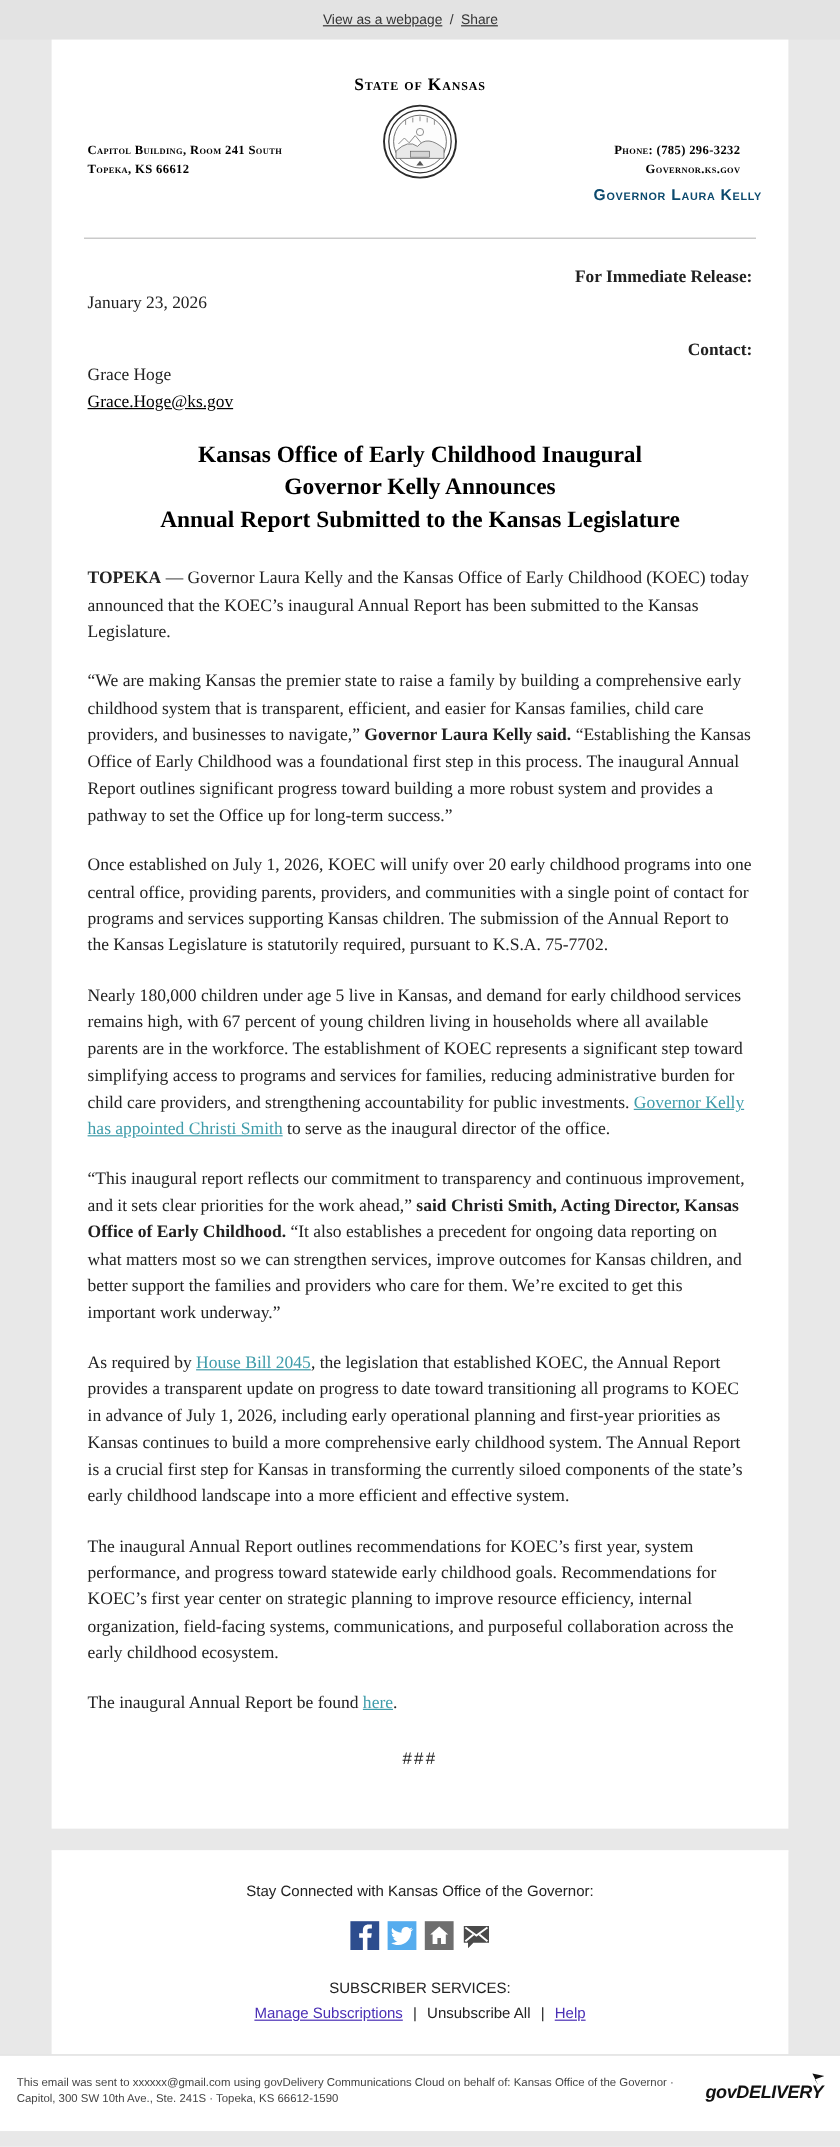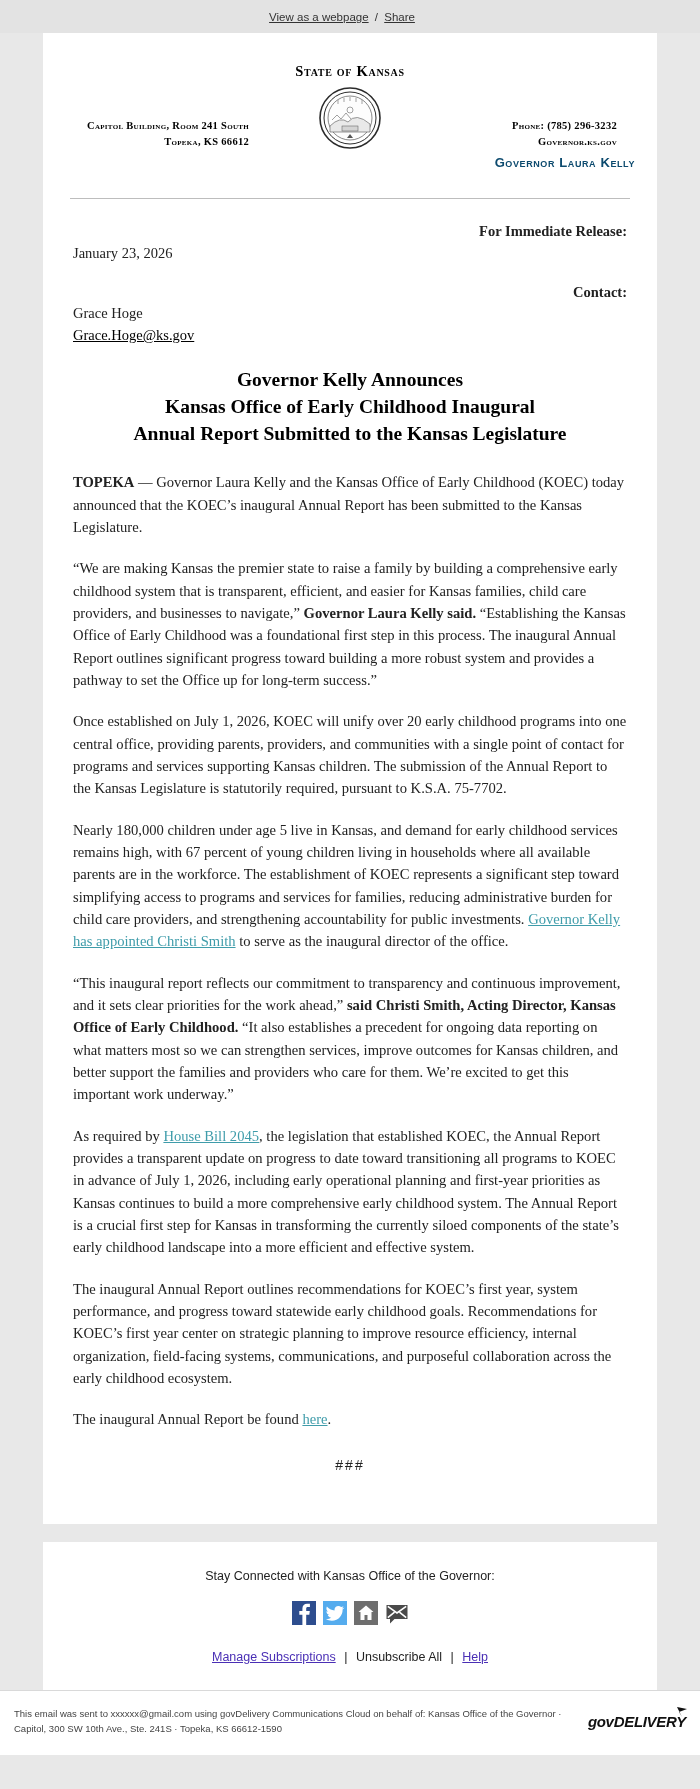--- a/index.html
+++ b/index.html
@@ -69,21 +69,21 @@
     position: absolute;
     top: 85px;
     font-family: "Liberation Serif", serif;
     font-weight: bold;
     font-size: 10.5px;
     font-variant: small-caps;
     letter-spacing: 0.3px;
     color: #000;
     line-height: 1.55;
   }
-  .lh-left { left: 22px; text-align: right; }
+  .lh-left { left: 8px; text-align: left; }
   .lh-right { right: 18px; text-align: right; }
 
   .rule {
     border: none;
     border-top: 1px solid #bdbdbd;
     margin: 20px 5px 0 5px;
   }
 
   
   .meta { padding: 22px 8px 0 8px; font-size: 14.5px; line-height: 1.5; }
@@ -229,22 +229,22 @@
           <div>January 23, 2026</div>
         </div>
         <div class="blk">
           <div class="lbl">Contact:</div>
           <div>Grace Hoge</div>
           <div><a href="#">Grace.Hoge@ks.gov</a></div>
         </div>
       </div>
 
       <div class="headline">
+        <div>Kansas Office of Early Childhood Inaugural</div>
         <div>Governor Kelly Announces</div>
-        <div>Kansas Office of Early Childhood Inaugural</div>
         <div>Annual Report Submitted to the Kansas Legislature</div>
       </div>
 
       <div class="body">
 
         <p><b>TOPEKA</b><span> — Governor Laura Kelly and the Kansas Office of Early Childhood (KOEC) today announced that the KOEC’s inaugural Annual Report has been submitted to the Kansas Legislature.</span></p>
 
         <p><span>“We are making Kansas the premier state to raise a family by building a comprehensive early childhood system that is transparent, efficient, and easier for Kansas families, child care providers, and businesses to navigate,” </span><b>Governor Laura Kelly said.</b><span> “Establishing the Kansas Office of Early Childhood was a foundational first step in this process. The inaugural Annual Report outlines significant progress toward building a more robust system and provides a pathway to set the Office up for long-term success.”</span></p>
 
         <p>Once established on July 1, 2026, KOEC will unify over 20 early childhood programs into one central office, providing parents, providers, and communities with a single point of contact for programs and services supporting Kansas children. The submission of the Annual Report to the Kansas Legislature is statutorily required, pursuant to K.S.A. 75-7702.</p>
@@ -289,20 +289,21 @@
       <a href="#" class="ic">
         <svg width="24" height="24" viewBox="0 0 24 24" aria-hidden="true">
           <path d="M1.5 4h21v14h-13l-4.5 4.5V18h-3.5z" fill="#4a4a4a"></path>
           <path d="M2.8 5.3l9.2 6.6 9.2-6.6" fill="none" stroke="#ffffff" stroke-width="1.6"></path>
           <path d="M2.8 16.7l6.8-5.6M21.2 16.7l-6.8-5.6" stroke="#ffffff" stroke-width="1.6" fill="none"></path>
         </svg>
       </a>
     </div>
 
     <div class="subs">
+      <div>SUBSCRIBER SERVICES:</div>
       <div>
         <a href="#">Manage Subscriptions</a>
         <span class="pipe">|</span>
         <span>Unsubscribe All</span>
         <span class="pipe">|</span>
         <a href="#">Help</a>
       </div>
     </div>
   </div>
 

